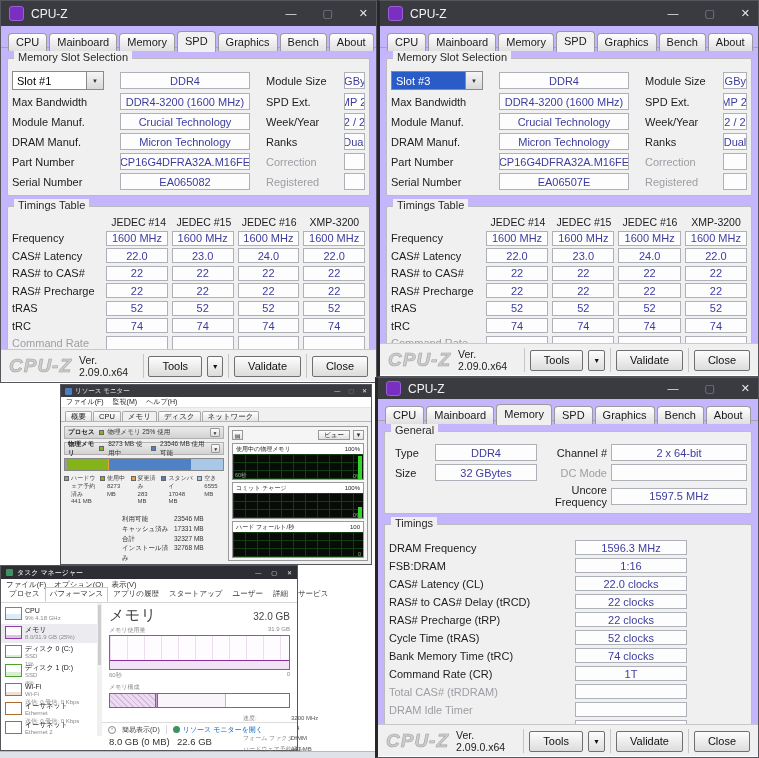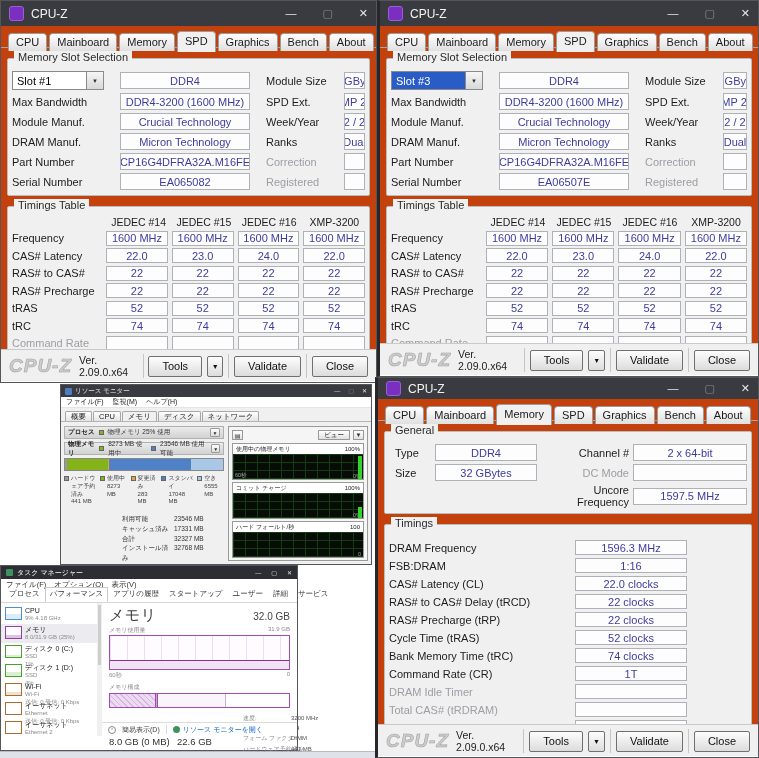--- a/index.html
+++ b/index.html
@@ -1,19 +1,19 @@
 <!DOCTYPE html>
 <html><head>
 <meta charset="utf-8">
 <style>
   *{box-sizing:border-box;margin:0;padding:0}
   html,body{background:#fff}
   body{font-family:"Liberation Sans","DejaVu Sans",sans-serif;}
   #page{position:relative;width:759px;height:758px;overflow:hidden;background:#fff}
-  .win{position:absolute;background:#c2410c;border:1px solid #55555c}
+  .win{position:absolute;background:#c4b5fd;border:1px solid #55555c}
   .w1{left:0;top:0;width:377px;height:383px}
   .w2{left:377px;top:0;width:382px;height:377px;border-left:3px solid #26262b}
   .w3{left:375px;top:377px;width:384px;height:381px;z-index:3;border-left:3px solid #26262b}
   .w-rm{left:60px;top:384px;width:312px;height:181px;z-index:2;background:#f0f0f0}
   .w-tm{left:0;top:565px;width:298px;height:186px;z-index:2;background:#fff}
   .strip{position:absolute;left:0;top:751px;width:375px;height:7px;background:#dfe3e9;border-top:1px solid #b6bac1;z-index:1}
 
   
   .tbar{height:25px;background:#3a3a41;display:flex;align-items:center;padding:0 8px;gap:7px}
   .w3 .tbar{height:21px}
@@ -50,21 +50,21 @@
   .ver{font-size:10.5px;color:#222;margin-left:2px}
   .fsep{width:1px;height:24px;background:#c6c6c6;margin-left:auto}
   .fsep2{width:1px;height:24px;background:#c6c6c6}
   .btn{height:21px;border:1px solid #707070;background:linear-gradient(#fdfdfd,#dcdcdc);font-size:11px;color:#111;padding:0 13px;display:flex;align-items:center;justify-content:center;border-radius:2px;white-space:nowrap}
   .btn-arrow{width:19px;padding:0;font-size:7px}
   
   .mg-row{display:flex;gap:4px;align-items:center;margin-top:3px}
   .mg-row .lba{width:42px;font-size:11px;color:#1c1c1c;text-align:left;padding-left:6px}
   .mg-row .fga{width:102px}
   .mg-row .lbb{flex:1;font-size:11px;color:#1c1c1c;text-align:right}
-  .mg-row .fgb{width:114px}
+  .mg-row .fgb{width:136px}
   .mg-row .muted{color:#9d9da4}
   .m-row{display:flex;gap:6px;align-items:center;margin-top:3px}
   .m-row .lb{width:180px}
   .m-row .fld{width:112px;height:15px}
   .mem-rows .m-row:nth-of-type(n+9) .lb{color:#9d9da4}
 
   
   .rm-title{height:12px;background:#3a3a41;color:#eee;font-size:6.5px;display:flex;align-items:center;padding:0 4px;gap:3px}
   .rm-title .tbtns{gap:8px}
   .rm-title .tb{font-size:6px}
@@ -520,25 +520,25 @@
           </div>
           <div class="m-row">
             <span class="lb">Bank Memory Time (tRC)</span>
             <span class="fld">74 clocks</span>
           </div>
           <div class="m-row">
             <span class="lb">Command Rate (CR)</span>
             <span class="fld">1T</span>
           </div>
           <div class="m-row">
+            <span class="lb">Total CAS# (tRDRAM)</span>
+            <span class="fld"></span>
+          </div>
+          <div class="m-row">
             <span class="lb">DRAM Idle Timer</span>
-            <span class="fld"></span>
-          </div>
-          <div class="m-row">
-            <span class="lb">Total CAS# (tRDRAM)</span>
             <span class="fld"></span>
           </div>
           <div class="m-row">
             <span class="lb">Row To Column (tRCD)</span>
             <span class="fld"></span>
           </div>
         </div>
     </div>
     <div class="foot">
       <span class="logo">CPU-Z</span>

